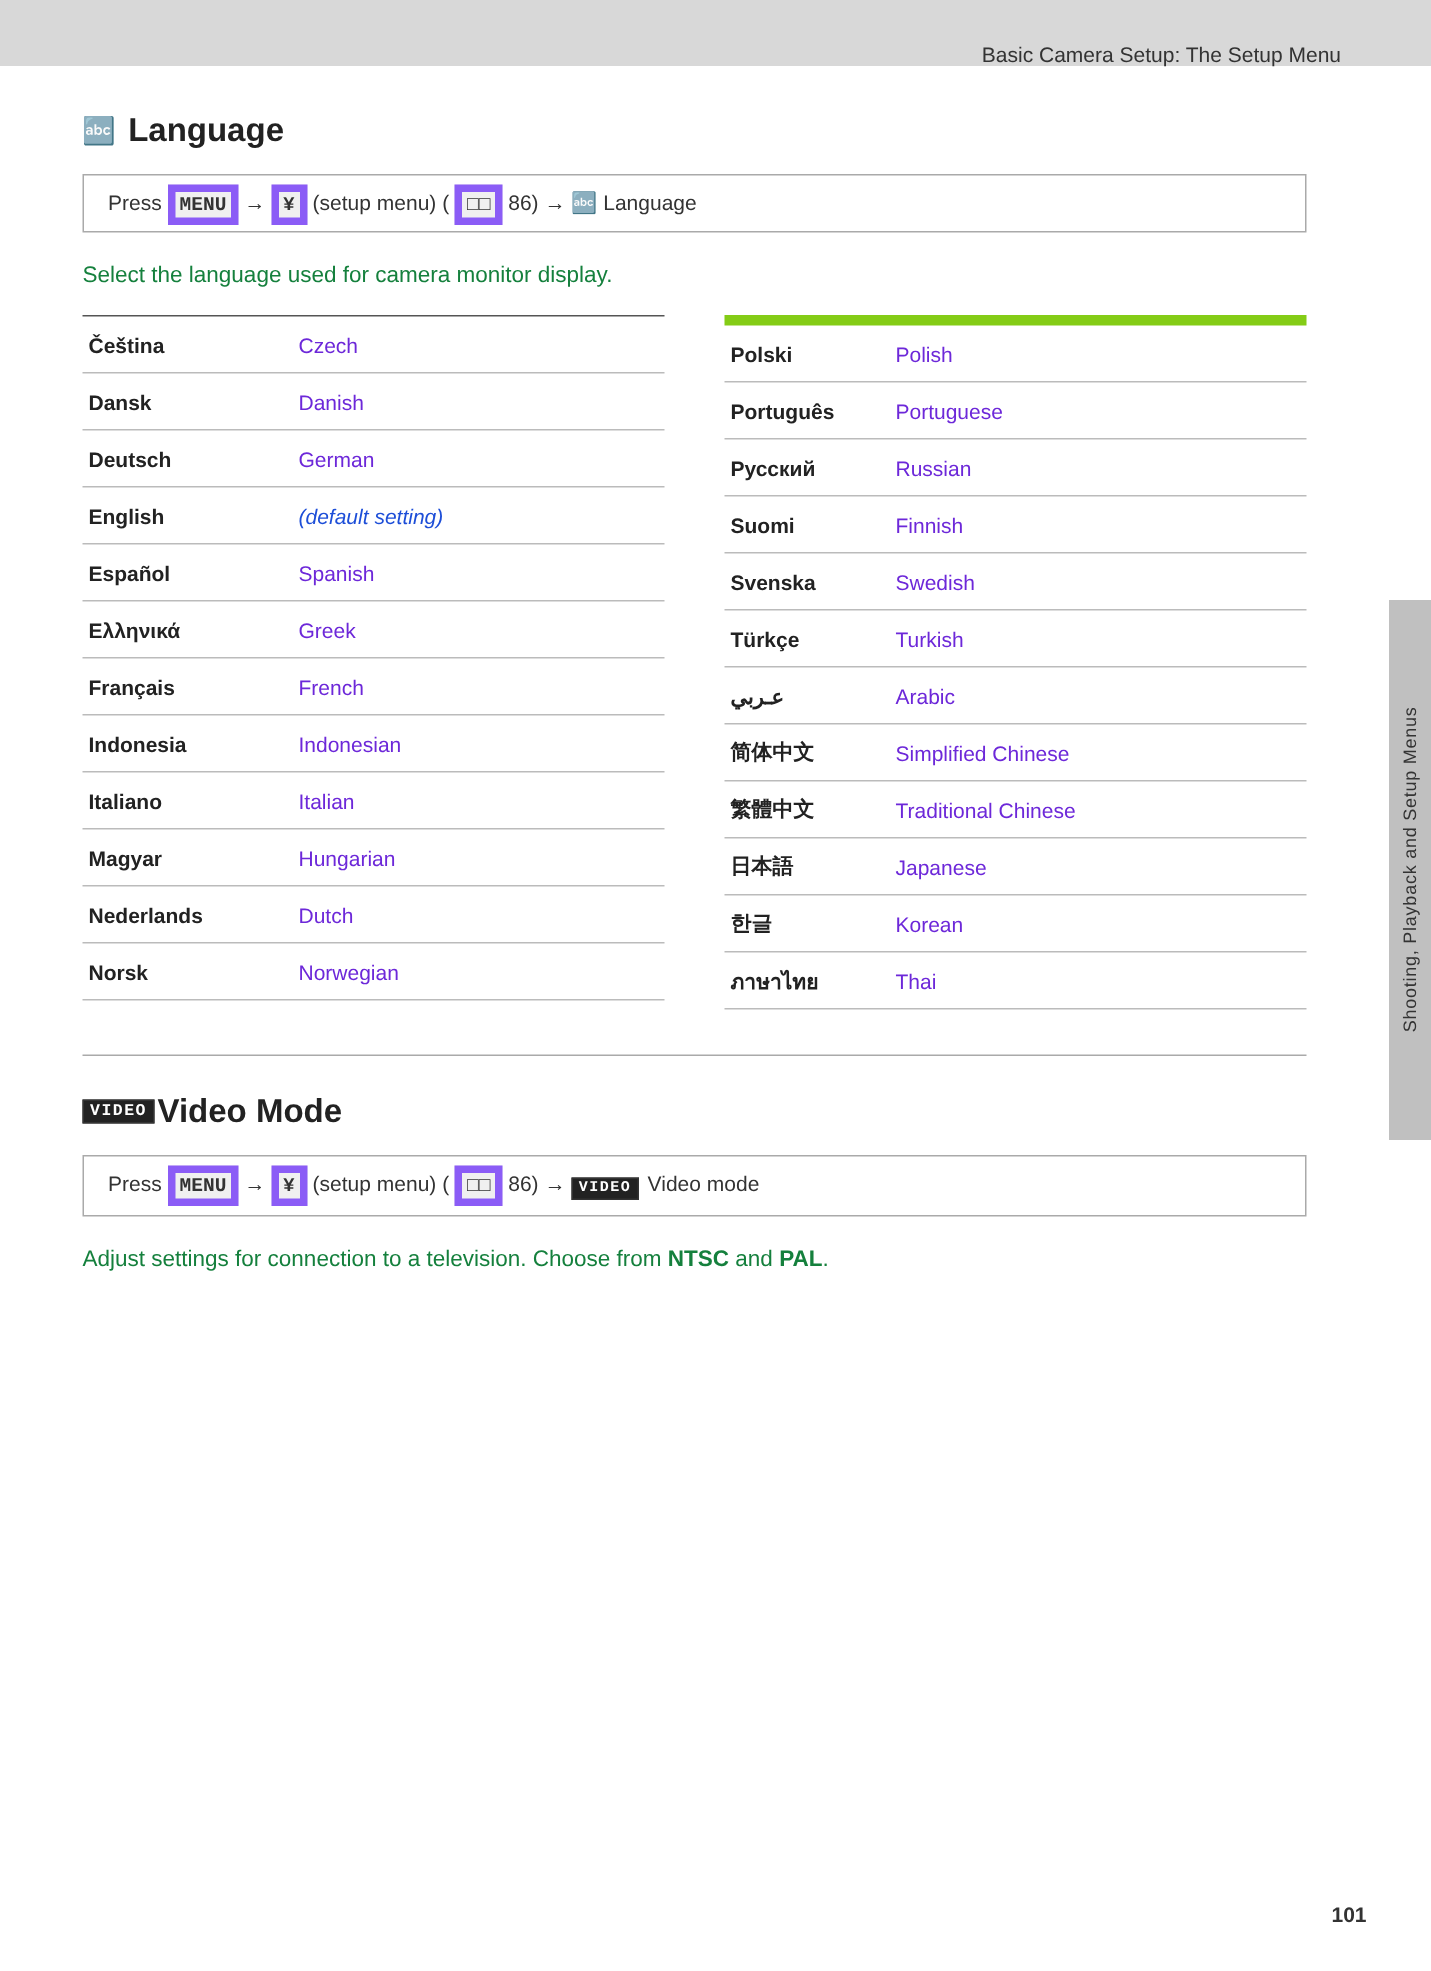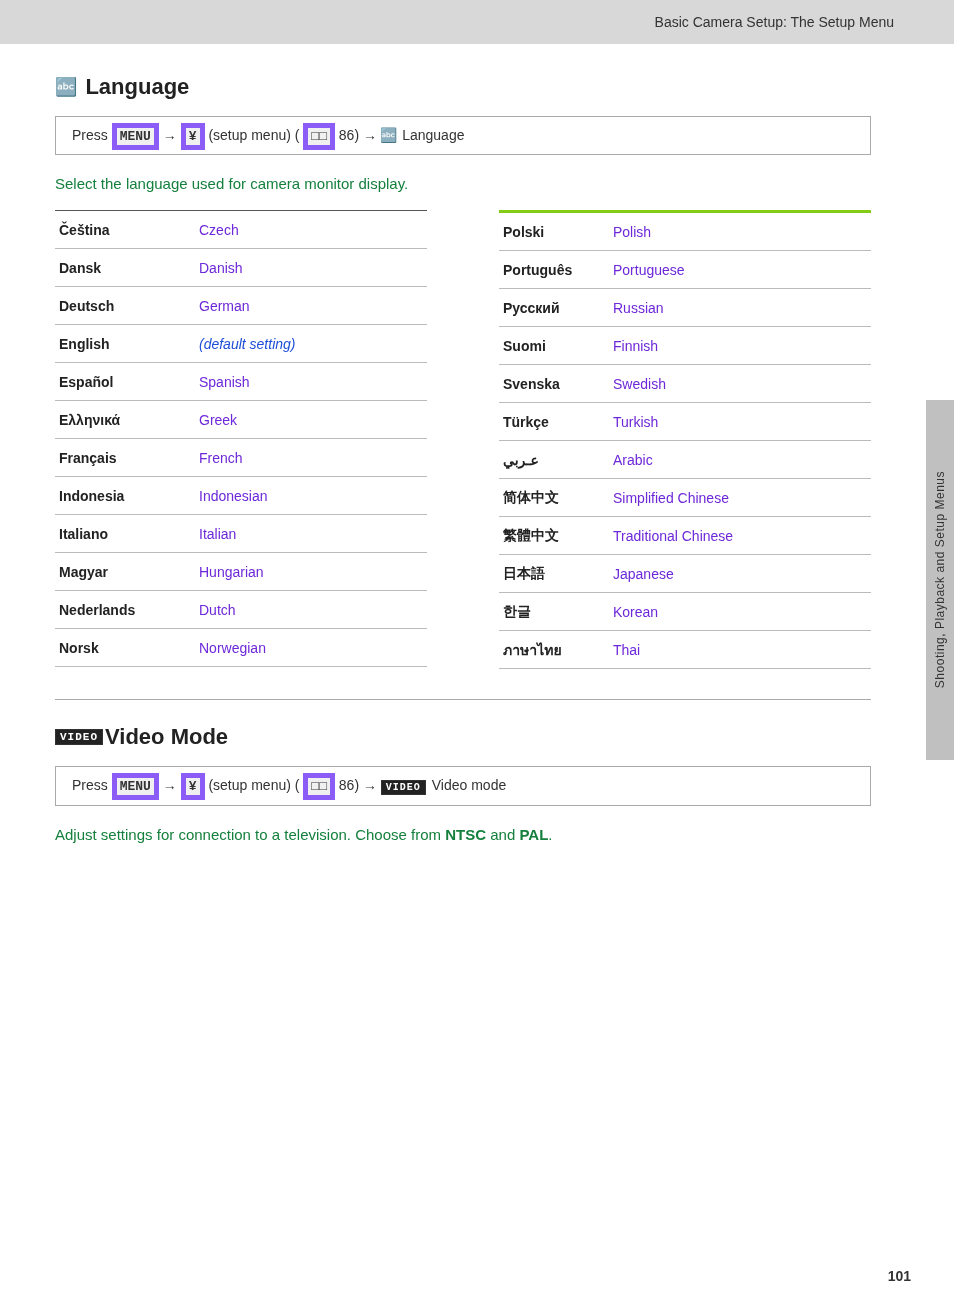--- a/index.html
+++ b/index.html
@@ -13,21 +13,21 @@
       color: #222;
       position: relative;
     }
 
     
     .top-bar {
       background: #d8d8d8;
       width: 100%;
       height: 44px;
       display: flex;
-      align-items: center;
+      align-items: flex-end;
       justify-content: flex-end;
       padding-right: 60px;
     }
 
     .top-bar-title {
       font-size: 14px;
       color: #333;
     }
 
     
@@ -106,21 +106,21 @@
     
     .description {
       font-size: 15px;
       margin-bottom: 18px;
       color: #15803d;
     }
 
     
     .lang-table-wrapper {
       display: flex;
-      gap: 16px;
+      gap: 0;
       margin-bottom: 30px;
     }
 
     .lang-half {
       flex: 1;
       border-top: 1px solid #555;
     }
 
     .lang-row {
       display: flex;
@@ -185,21 +185,21 @@
       font-weight: bold;
     }
 
     
     .lang-separator {
       width: 40px;
     }
 
     .lang-right-col {
       flex: 1;
-      border-top: 3px solid #84cc16;
+      border-top: 7px solid #84cc16;
     }
 
     .lang-right-native {
       font-weight: bold;
       font-size: 14px;
       width: 110px;
       padding: 6px 10px 6px 4px;
       flex-shrink: 0;
     }
   </style>

